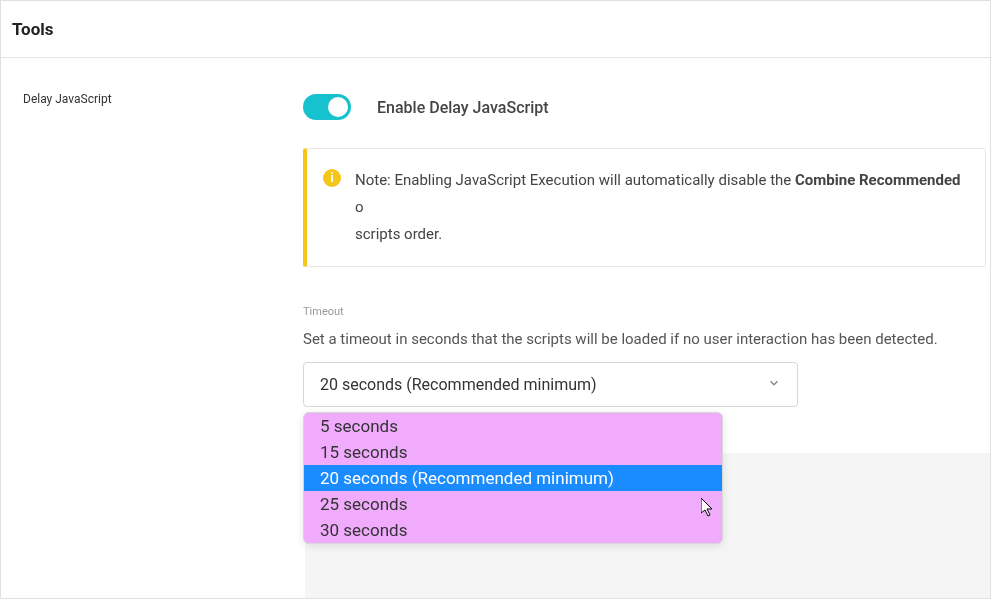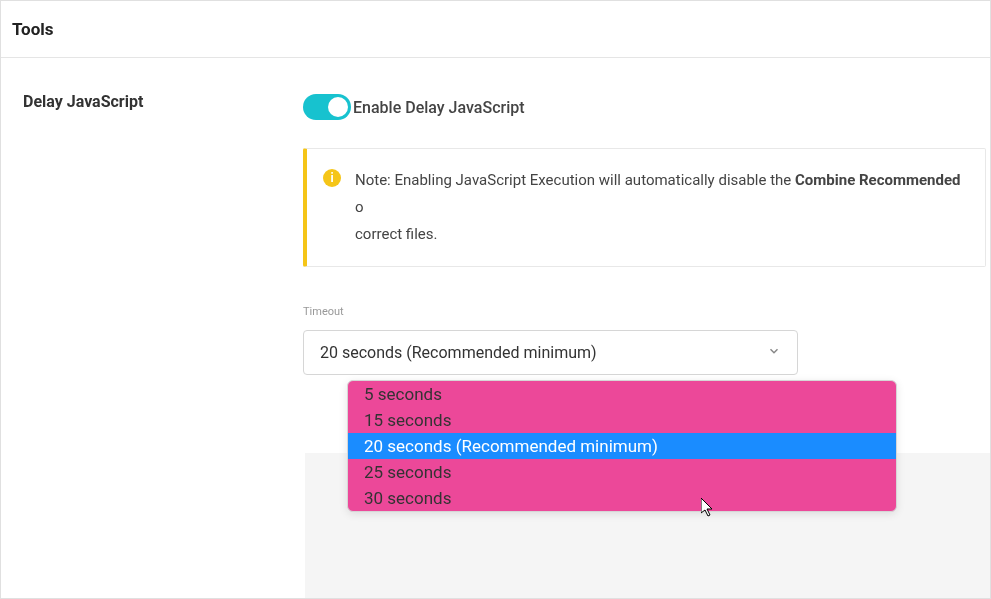--- a/index.html
+++ b/index.html
@@ -31,38 +31,38 @@
   }
   .panel {
     display: flex;
     padding: 34px 0 0 22px;
   }
   .panel-left {
     width: 280px;
     padding-right: 30px;
   }
   .panel-left-title {
-    font-size: 16px;
-    font-weight: 700;
+    font-size: 12px;
+    font-weight: 400;
     color: #333;
     margin-bottom: 18px;
   }
   .panel-left-desc {
     font-size: 15px;
     color: #888;
     line-height: 1.8;
   }
   .panel-right {
     flex: 1;
     padding-top: 2px;
   }
   .toggle-row {
     display: flex;
     align-items: center;
-    gap: 2px;
+    gap: 26px;
     margin-bottom: 28px;
   }
   .toggle {
     width: 48px;
     height: 26px;
     background: #17c2cf;
     border-radius: 13px;
     position: relative;
     cursor: pointer;
   }
@@ -140,28 +140,27 @@
     font-size: 16px;
     color: #333;
   }
   .chevron {
     color: #888;
   }
   .dropdown {
     position: absolute;
     top: 50px;
     left: 0;
-    width: 550px;
-    background: #ec4899;
+    width: 420px;
+    background: #f0abfc;
     border: 1px solid #d6d6d6;
     border-radius: 6px;
     box-shadow: 0 2px 8px rgba(0,0,0,0.1);
     overflow: hidden;
     z-index: 10;
-    margin-left: 44px;
   }
   .dropdown-item {
     padding: 3px 16px;
     font-size: 17px;
     color: #333;
     cursor: pointer;
   }
   .dropdown-item.selected {
     background: #1a8cff;
     color: #fff;
@@ -202,25 +201,26 @@
         <div class="toggle">
           <div class="toggle-knob"></div>
         </div>
         <div class="toggle-label">Enable Delay JavaScript</div>
       </div>
 
       <div class="notice">
         <div class="notice-icon">i</div>
         <div class="notice-text">
           <span>Note: Enabling JavaScript Execution will automatically disable the </span><strong>Combine Recommended</strong><span> o</span><br>
-          <span>correct files.</span>
+          <span>scripts order.</span>
         </div>
       </div>
 
       <div class="section-label">Timeout</div>
+      <div class="section-desc">Set a timeout in seconds that the scripts will be loaded if no user interaction has been detected.</div>
 
       <div class="select-wrapper">
         <div class="select-box">
           <span class="select-value">20 seconds (Recommended minimum)</span>
           <span class="chevron">
             <svg width="14" height="14" viewBox="0 0 24 24" fill="none" stroke="currentColor" stroke-width="2.5">
                 <polyline points="6 9 12 15 18 9"></polyline>
               </svg>
           </span>
         </div>

